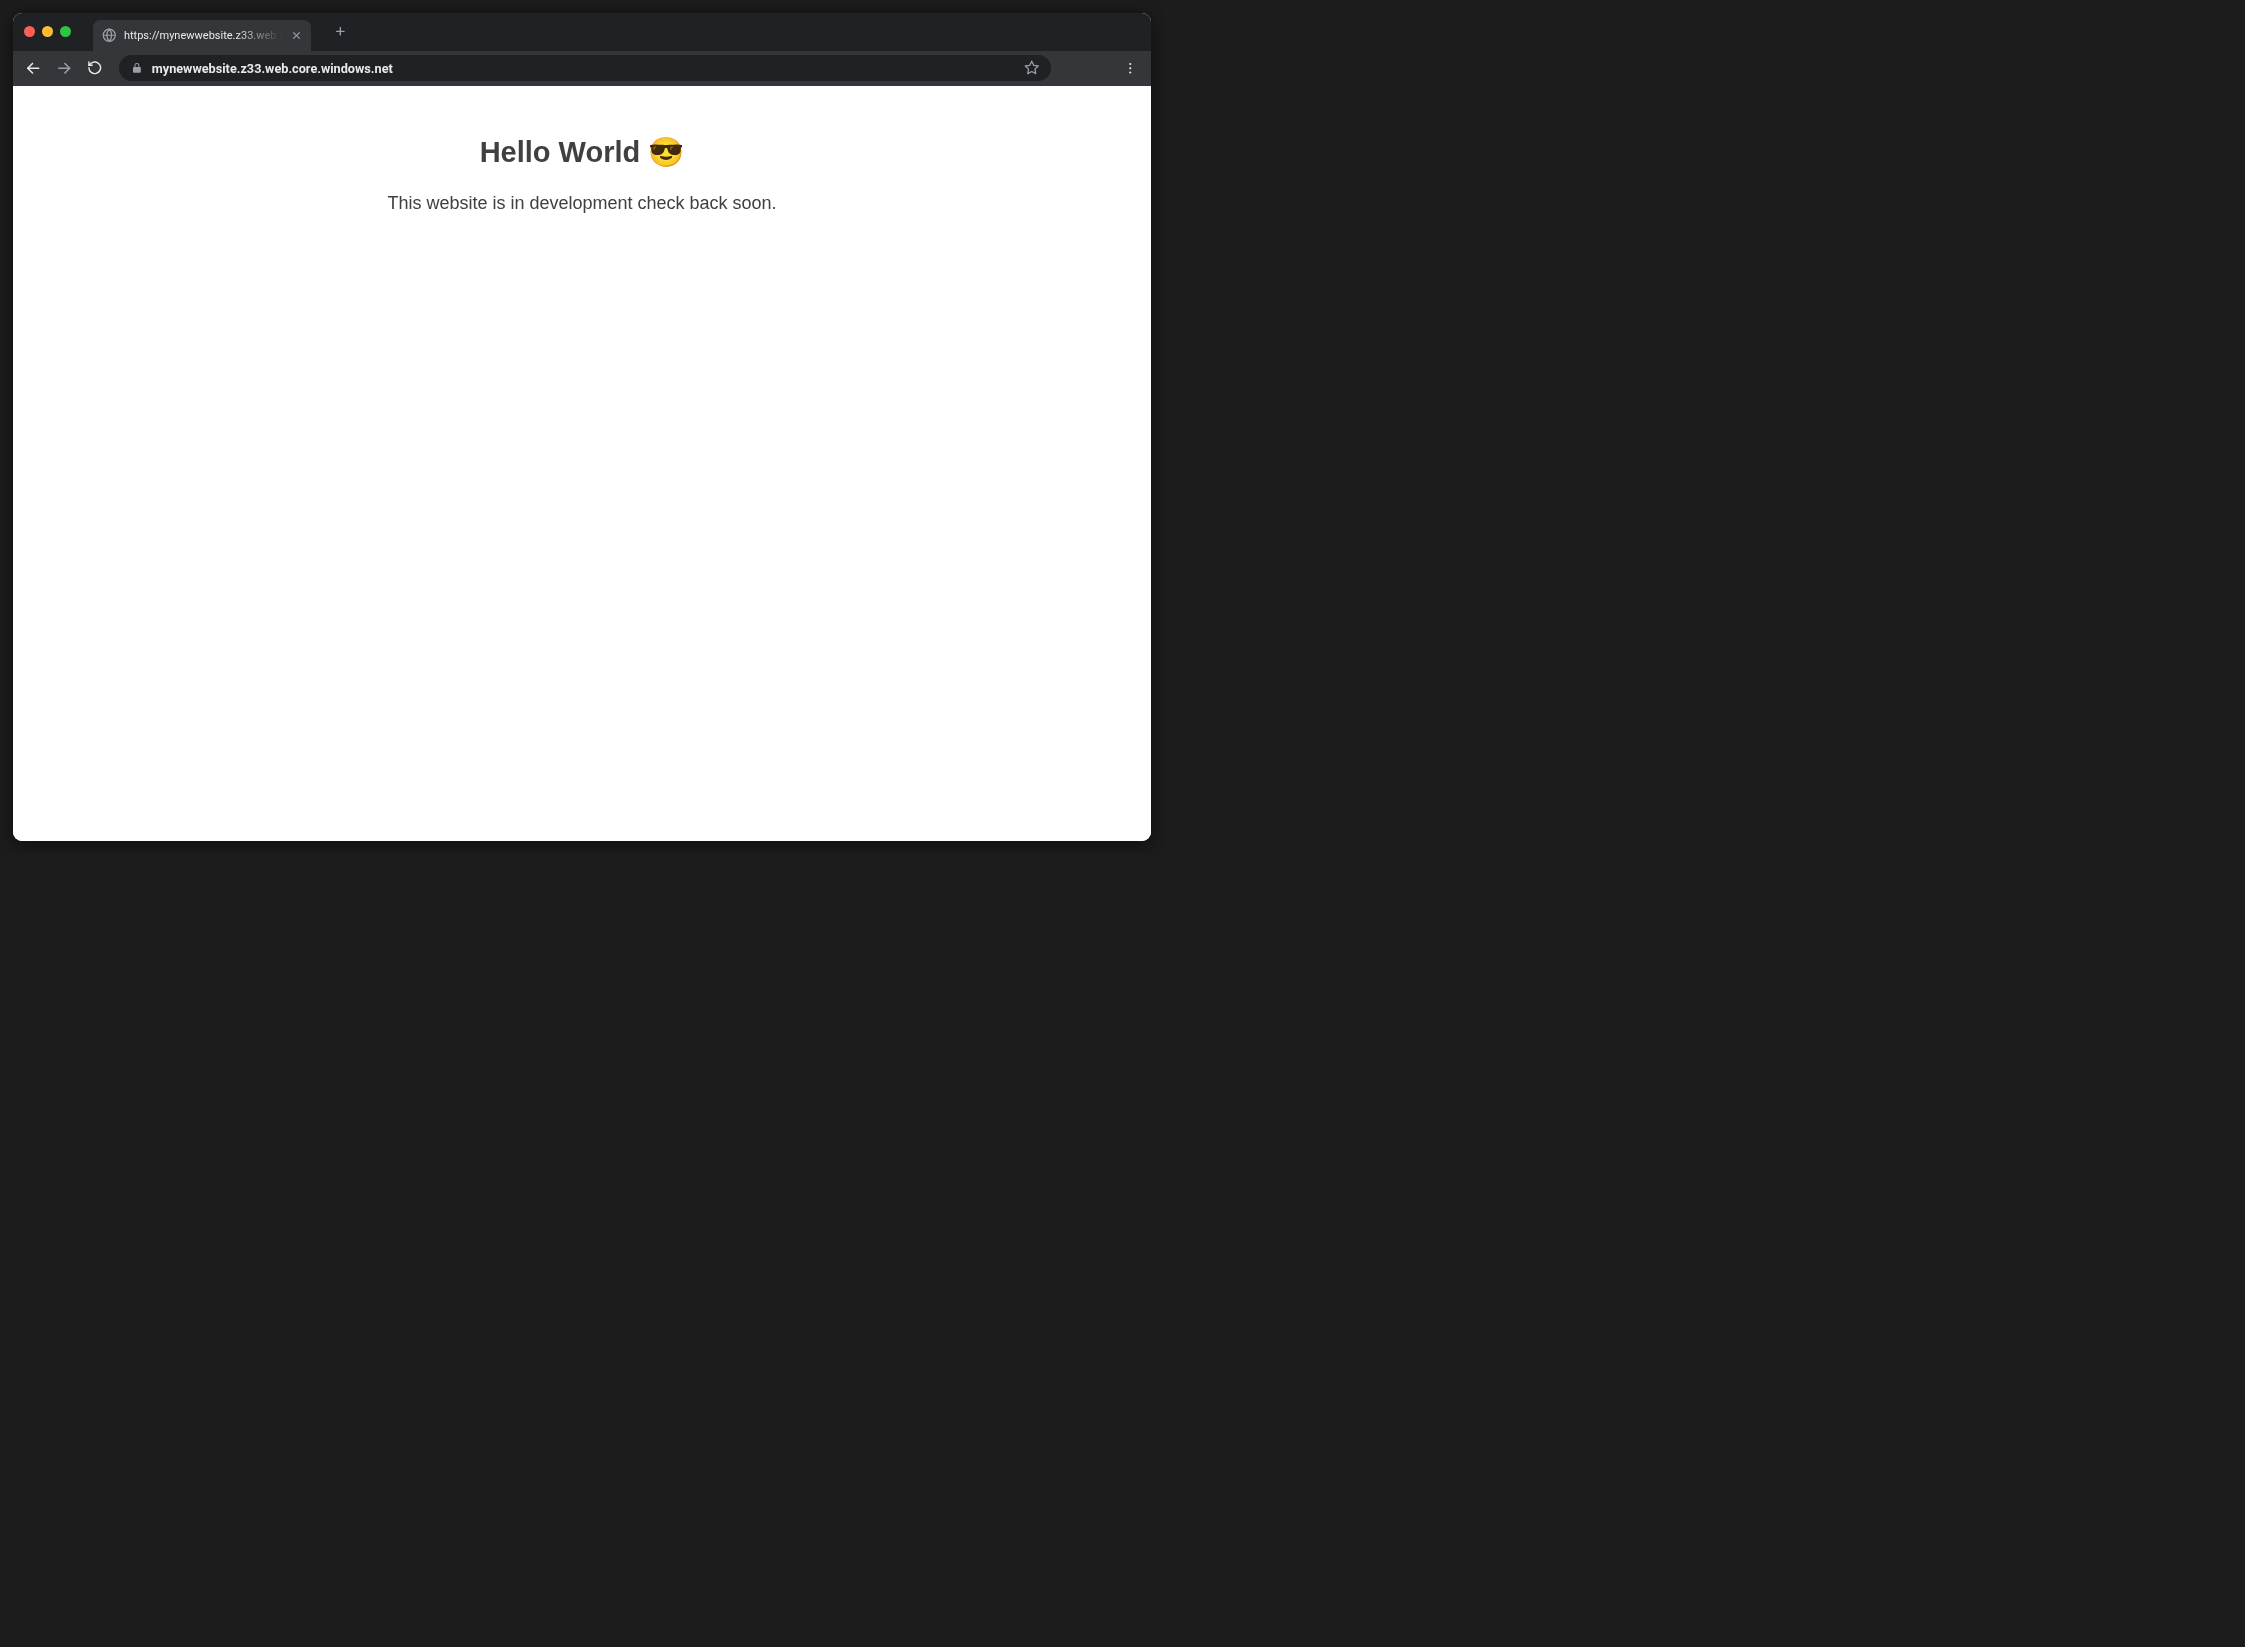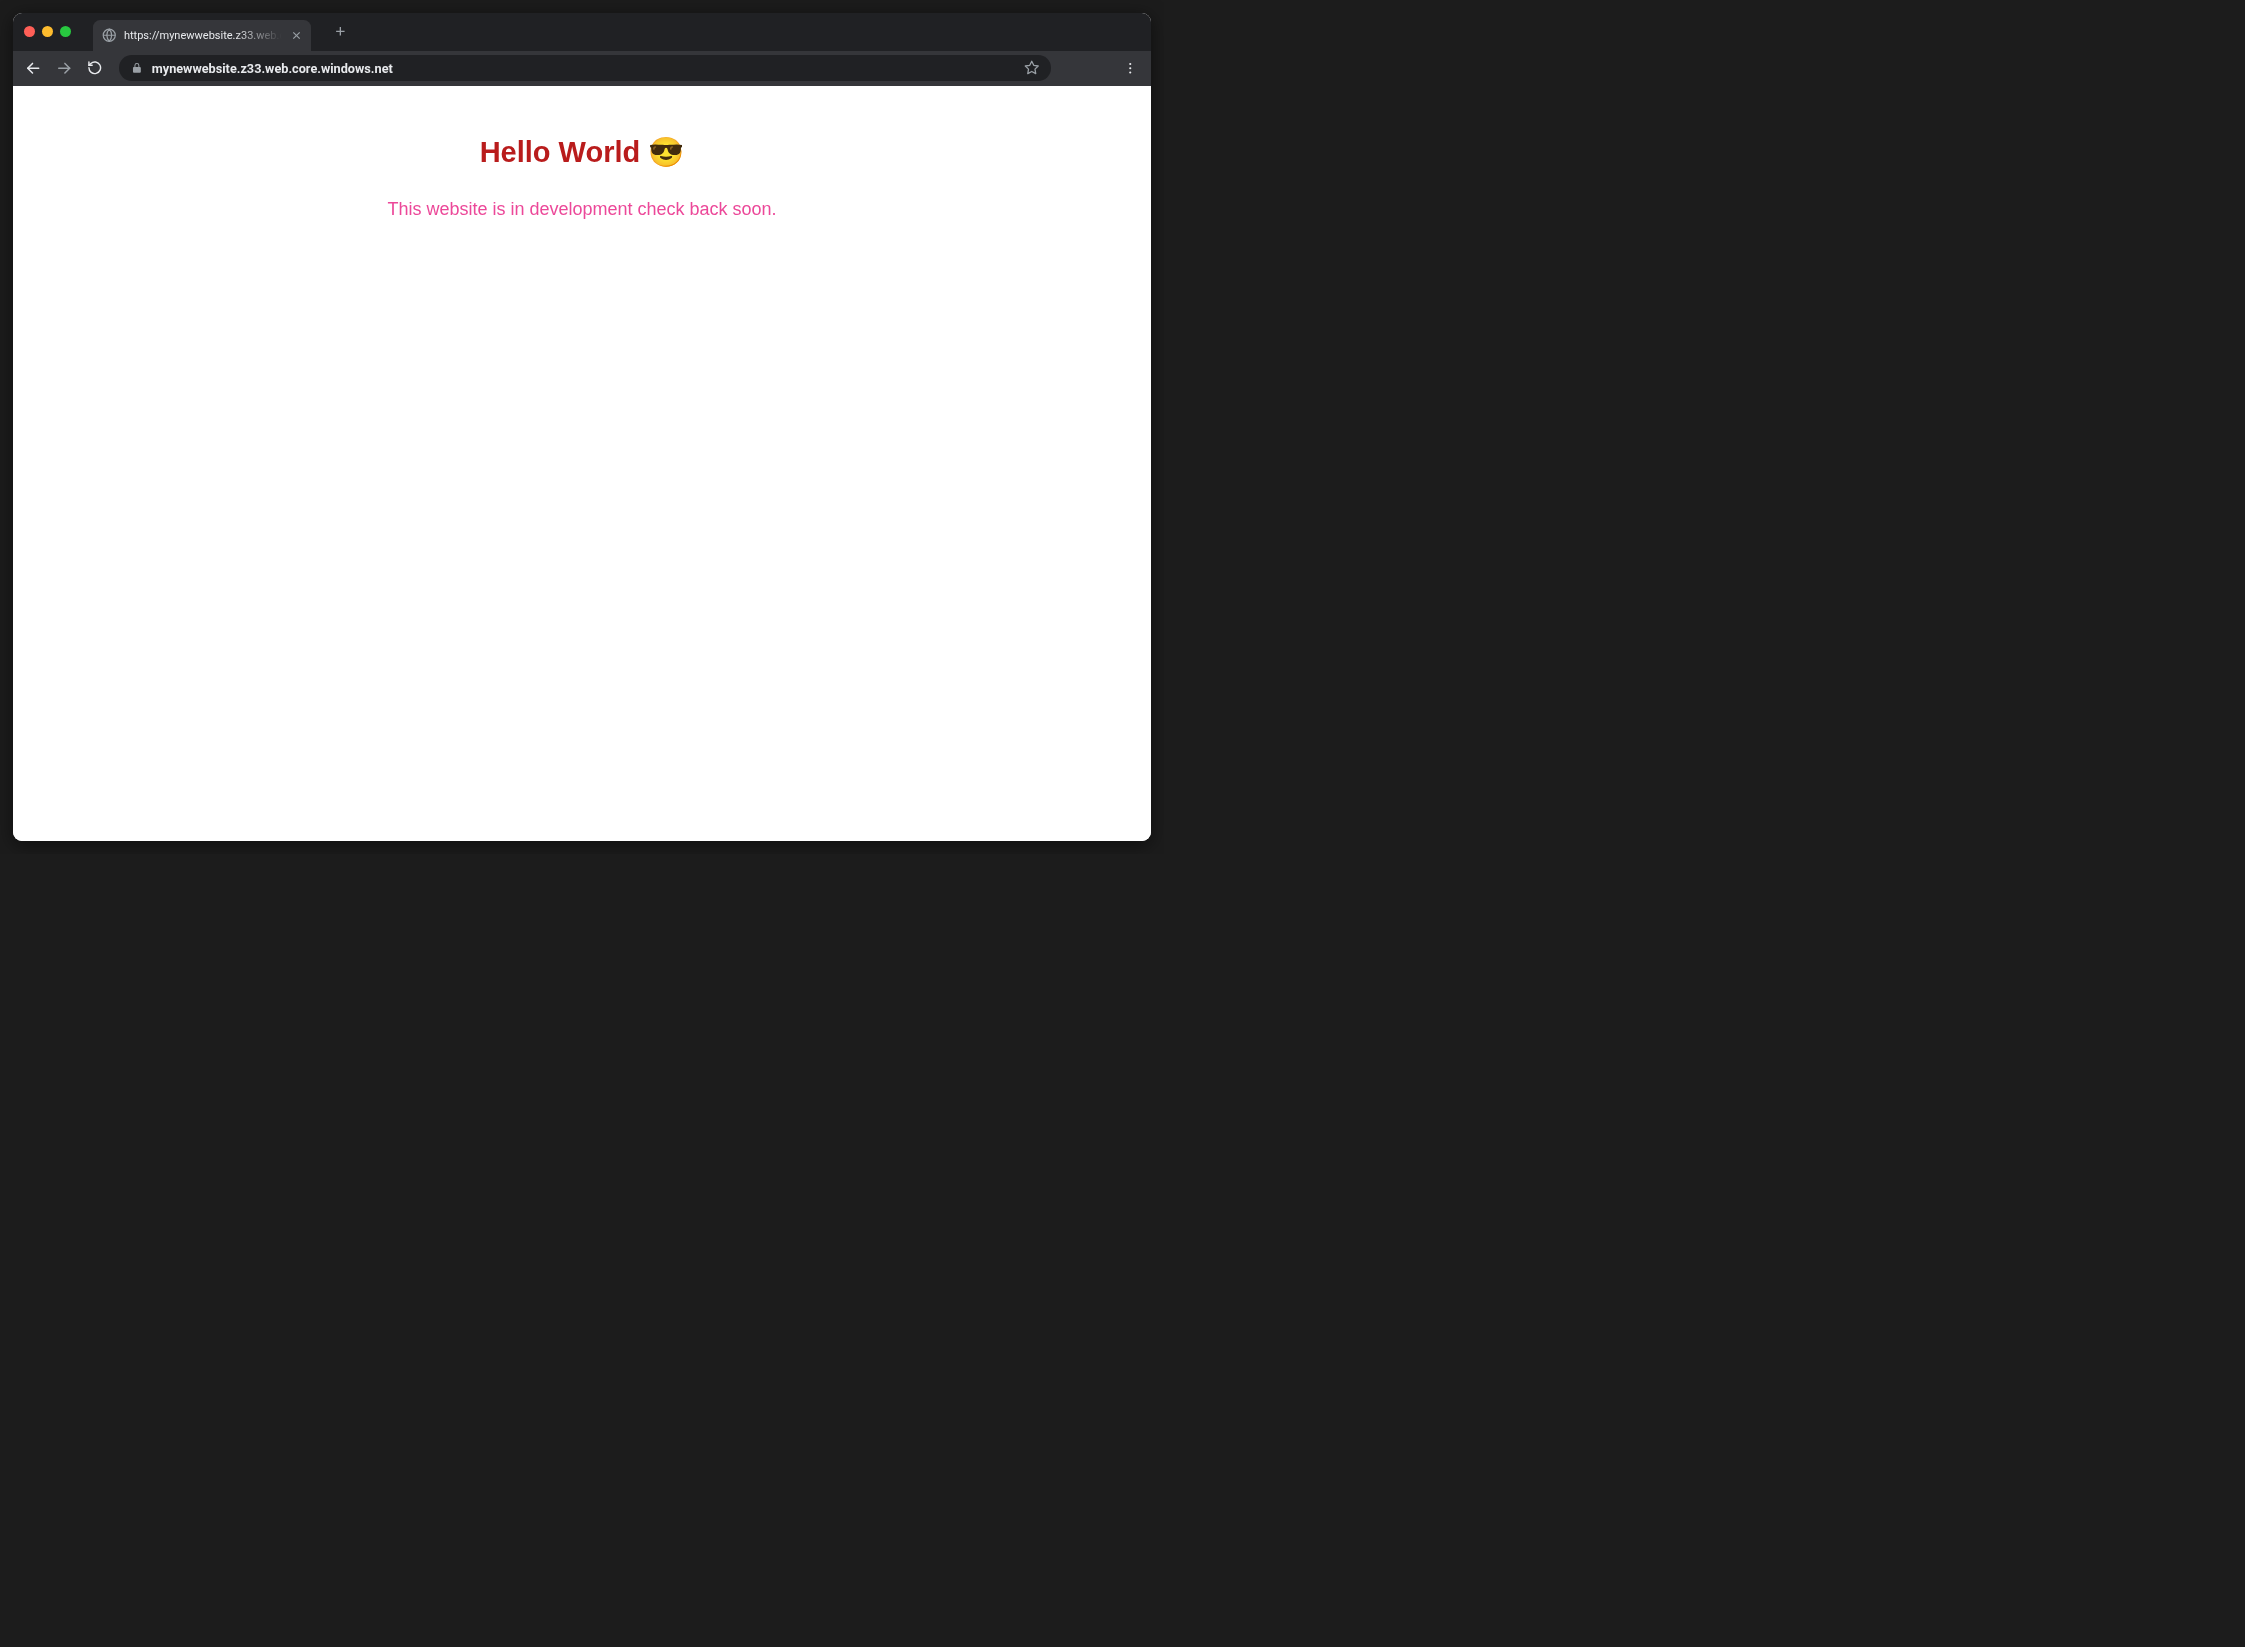--- a/index.html
+++ b/index.html
@@ -173,27 +173,27 @@
       flex: 1;
       background: #fff;
       display: flex;
       flex-direction: column;
       align-items: center;
       padding-top: 49px;
     }
     .page-heading {
       font-size: 29px;
       font-weight: 700;
-      color: #b91c1c;
-      margin-bottom: 30px;
+      color: #404040;
+      margin-bottom: 24px;
       font-family: "Helvetica Neue", Helvetica, Arial, sans-serif;
     }
     .page-text {
       font-size: 18px;
-      color: #ec4899;
+      color: #404040;
       font-family: "Helvetica Neue", Helvetica, Arial, sans-serif;
     }
     svg { display: block; }
   </style>
 </head>
 <body>
 
 <div class="browser-window">
 
   <div class="titlebar">

